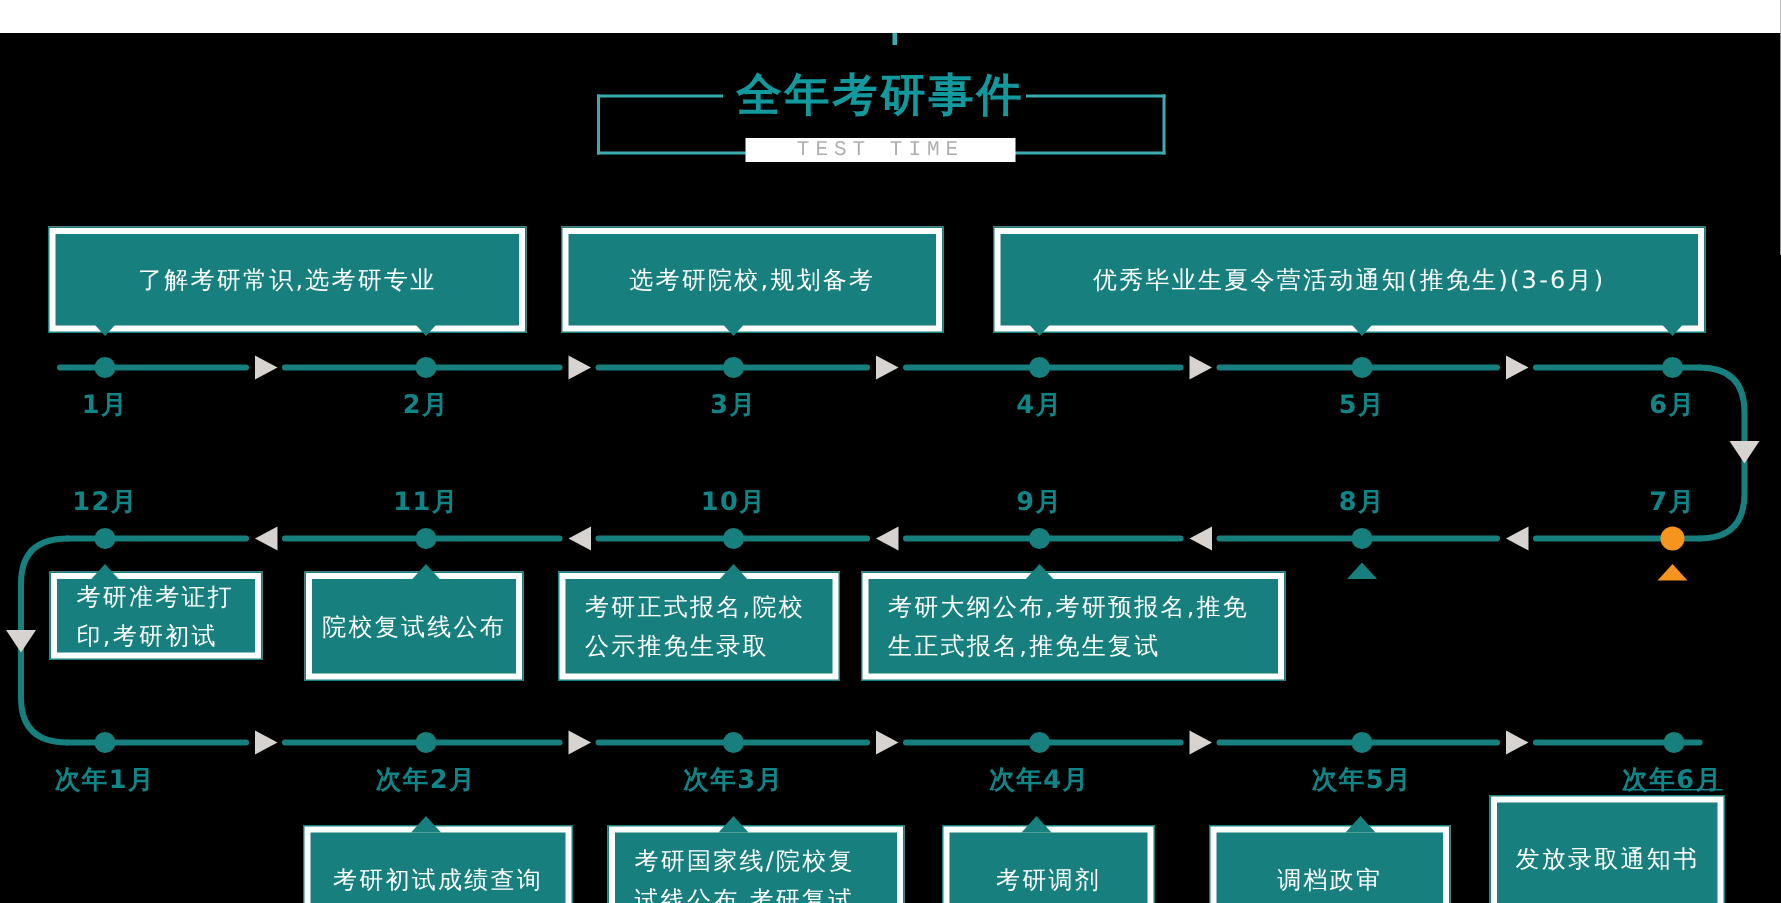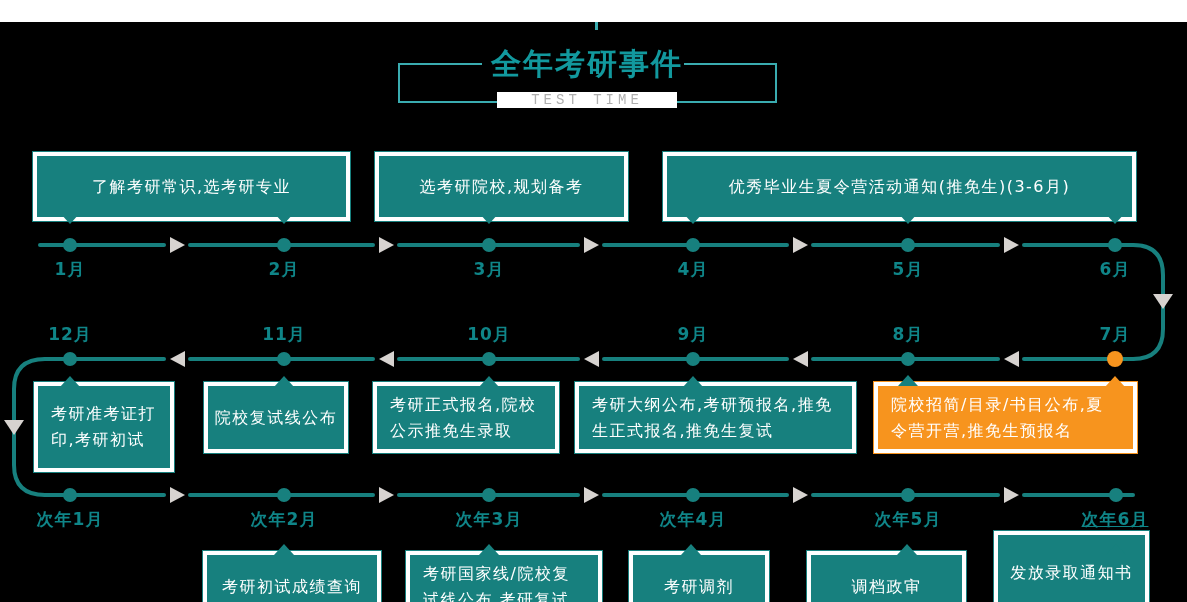--- a/index.html
+++ b/index.html
@@ -133,34 +133,31 @@
   <div class="dot" style="left:686px;top:330px;"></div>
   <div class="dot" style="left:901px;top:330px;"></div>
   <div class="dot orange" style="left:1107px;top:329px;"></div>
   <div class="month" style="left:25px;top:301px;">12月</div>
   <div class="month" style="left:239px;top:301px;">11月</div>
   <div class="month" style="left:444px;top:301px;">10月</div>
   <div class="month" style="left:648px;top:301px;">9月</div>
   <div class="month" style="left:863px;top:301px;">8月</div>
   <div class="month" style="left:1070px;top:301px;">7月</div>
 
-  <div class="box txt-left" style="left:33px;top:359px;width:142px;height:92px;">
+  <div class="box txt-left" style="left:33px;top:359px;width:142px;height:59px;">
     <div class="fill">考研准考证打印,考研初试</div>
   </div>
   <div class="box" style="left:203px;top:359px;width:146px;height:73px;">
     <div class="fill">院校复试线公布</div>
   </div>
   <div class="box txt-left" style="left:372px;top:359px;width:188px;height:73px;">
     <div class="fill">考研正式报名,院校公示推免生录取</div>
   </div>
   <div class="box txt-left" style="left:574px;top:359px;width:283px;height:73px;">
     <div class="fill">考研大纲公布,考研预报名,推免生正式报名,推免生复试</div>
-  </div>
-  <div class="box txt-left orange" style="left:873px;top:359px;width:265px;height:73px;">
-    <div class="fill">院校招简/目录/书目公布,夏令营开营,推免生预报名</div>
   </div>
   <div class="ptr-u" style="left:60px;top:354px;"></div>
   <div class="ptr-u" style="left:274px;top:354px;"></div>
   <div class="ptr-u" style="left:479px;top:354px;"></div>
   <div class="ptr-u" style="left:683px;top:354px;"></div>
   <div class="ptr-u" style="left:898px;top:353px;"></div>
   <div class="ptr-u orange" style="left:1105px;top:354px;"></div>
 
   <div class="seg" style="left:43px;top:471px;width:123px;"></div>
   <div class="seg" style="left:188px;top:471px;width:187px;"></div>

